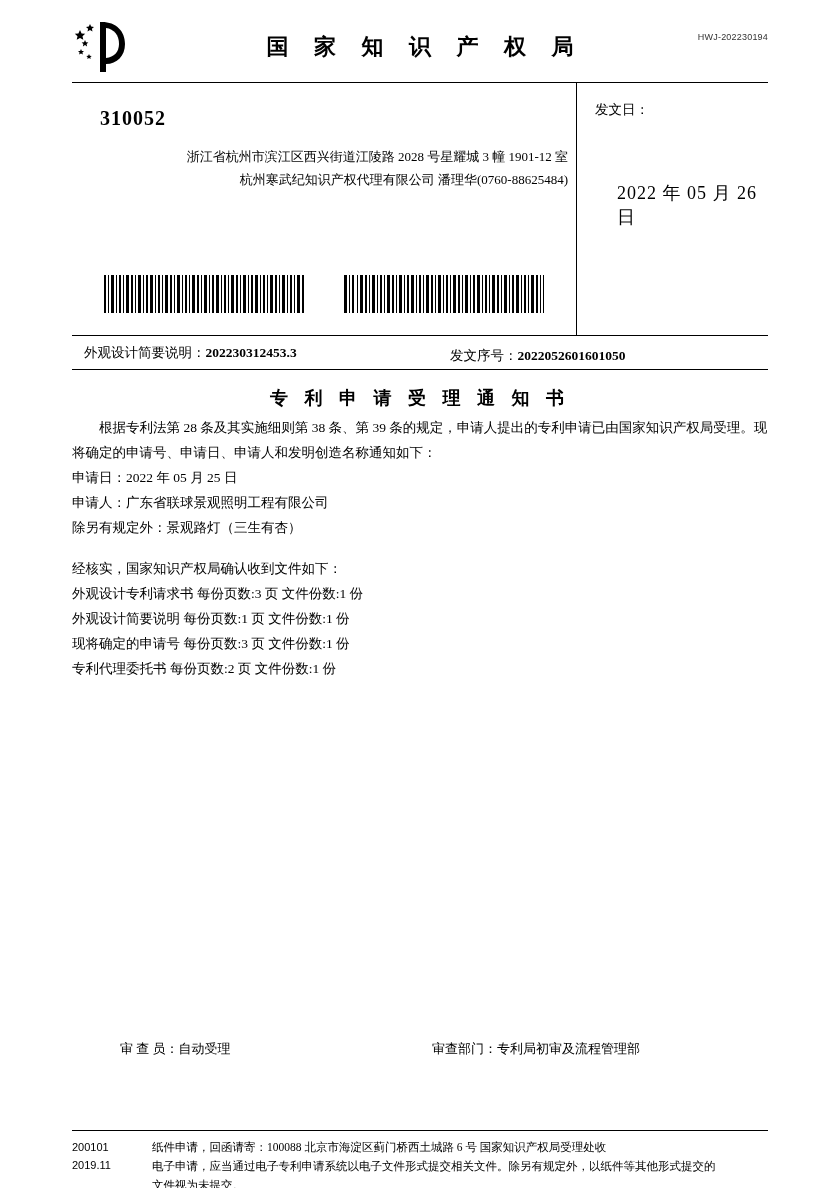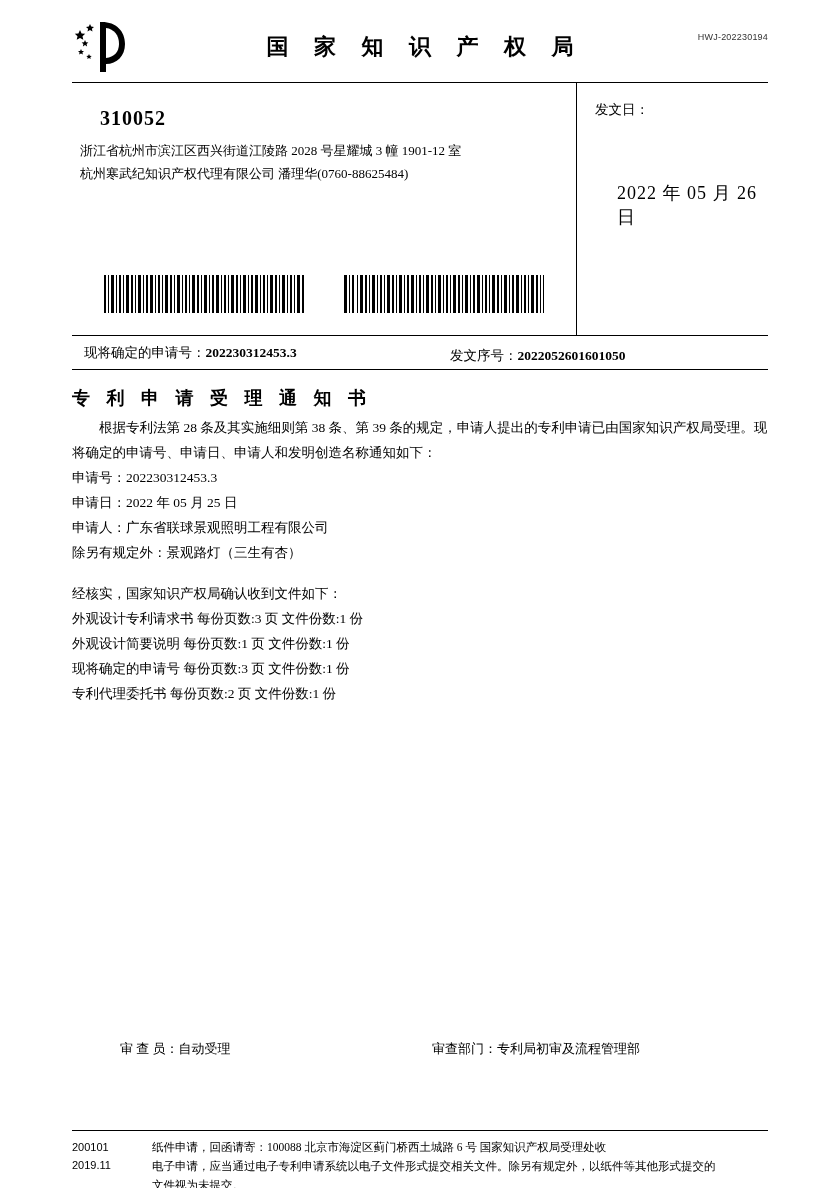--- a/index.html
+++ b/index.html
@@ -76,22 +76,22 @@
     border-right: 1.2px solid #000;
     box-sizing: border-box;
   }
   .postcode {
     font-size: 20px;
     font-weight: bold;
     margin: 24px 0 0 28px;
     letter-spacing: 1px;
   }
   .addr-lines {
-    margin-top: 10px;
-    text-align: left;
+    margin-top: 16px;
+    text-align: right;
     font-size: 13px;
     line-height: 1.75;
     padding: 0 8px;
   }
   .barcodes {
     position: absolute;
     bottom: 22px;
     left: 0;
     width: 100%;
     display: flex;
@@ -135,20 +135,21 @@
   }
   .doc-no {
     position: absolute;
     left: 378px;
     top: 11px;
   }
   .b { font-weight: bold; }
 
   
   .main-title {
+    text-align: center;
     font-size: 18px;
     font-weight: bold;
     letter-spacing: 6px;
     margin: 16px 0 4px 0;
   }
 
   
   .body-text {
     font-size: 13.5px;
     line-height: 1.85;
@@ -358,33 +359,32 @@
       </div>
     </div>
     <div class="addr-right">
       <div class="issue-label">发文日：</div>
       <div class="issue-date">2022 年 05 月 26 日</div>
     </div>
   </div>
 
   <div class="appl-row">
     <div class="appl-no">
-      <span>现将确定的申请号：</span><span class="b">202230312453.3</span>
+      <span>外观设计简要说明：</span><span class="b">202230312453.3</span>
     </div>
     <div class="doc-no">
       <span>发文序号：</span><span class="b">2022052601601050</span>
     </div>
   </div>
 
   <div class="main-title">专 利 申 请 受 理 通 知 书</div>
 
   <div class="body-text">
     <p class="para indent2">根据专利法第 28 条及其实施细则第 38 条、第 39 条的规定，申请人提出的专利申请已由国家知识产权局受理。现将确定的申请号、申请日、申请人和发明创造名称通知如下：</p>
     <div>
-      <p class="list-line">申请号：202230312453.3</p>
       <p class="list-line">申请日：2022 年 05 月 25 日</p>
       <p class="list-line">申请人：广东省联球景观照明工程有限公司</p>
       <p class="list-line">除另有规定外：景观路灯（三生有杏）</p>
     </div>
     <div class="gap"></div>
     <p class="list-line">经核实，国家知识产权局确认收到文件如下：</p>
     <div>
       <p class="list-line">外观设计专利请求书  每份页数:3 页  文件份数:1 份</p>
       <p class="list-line">外观设计简要说明  每份页数:1 页  文件份数:1 份</p>
       <p class="list-line">现将确定的申请号  每份页数:3 页  文件份数:1 份</p>

